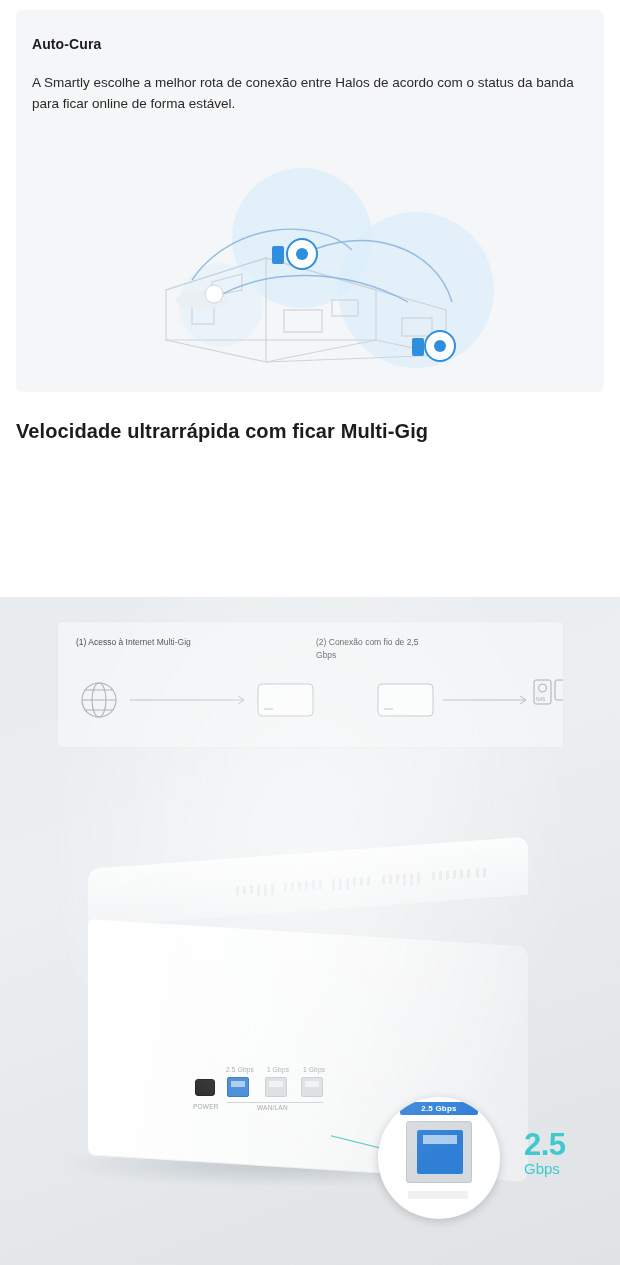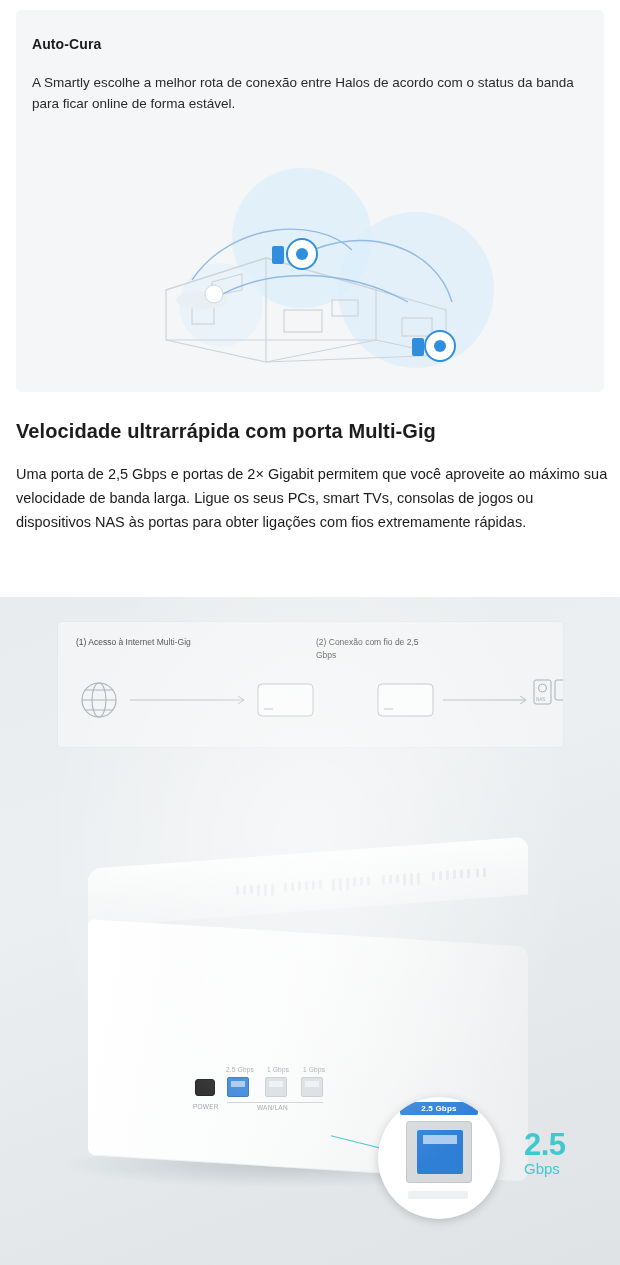--- a/index.html
+++ b/index.html
@@ -184,22 +184,21 @@
         <rect x="256" y="96" width="12" height="18" rx="2" fill="#2f8ede"></rect>
       </g>
       <g>
         <circle cx="424" cy="196" r="15" fill="#ffffff" stroke="#2f8ede" stroke-width="2"></circle>
         <circle cx="424" cy="196" r="6" fill="#2f8ede"></circle>
         <rect x="396" y="188" width="12" height="18" rx="2" fill="#2f8ede"></rect>
       </g>
     </svg>
   </div>
 
-  <div class="sec-title">Velocidade ultrarrápida com porta Multi-Gig</div>
-  <div class="sec-body">Uma porta de 2,5 Gbps e portas de 2× Gigabit permitem que você aproveite ao máximo sua velocidade de banda larga. Ligue os seus PCs, smart TVs, consolas de jogos ou dispositivos NAS às portas para obter ligações com fios extremamente rápidas.</div>
+  <div class="sec-title">Velocidade ultrarrápida com ficar Multi-Gig</div>
 
   <div class="hero">
 
     <div class="diagram">
       <div class="dlabel a">(1) Acesso à Internet Multi-Gig</div>
       <div class="dlabel b">(2) Conexão com fio de 2,5 Gbps</div>
 
       <svg viewBox="0 0 505 125" style="position:absolute;inset:0;width:505px;height:125px;">
         <g stroke="#a9b0b5" stroke-width="1.1" fill="none">
           <circle cx="41" cy="78" r="17"></circle>

